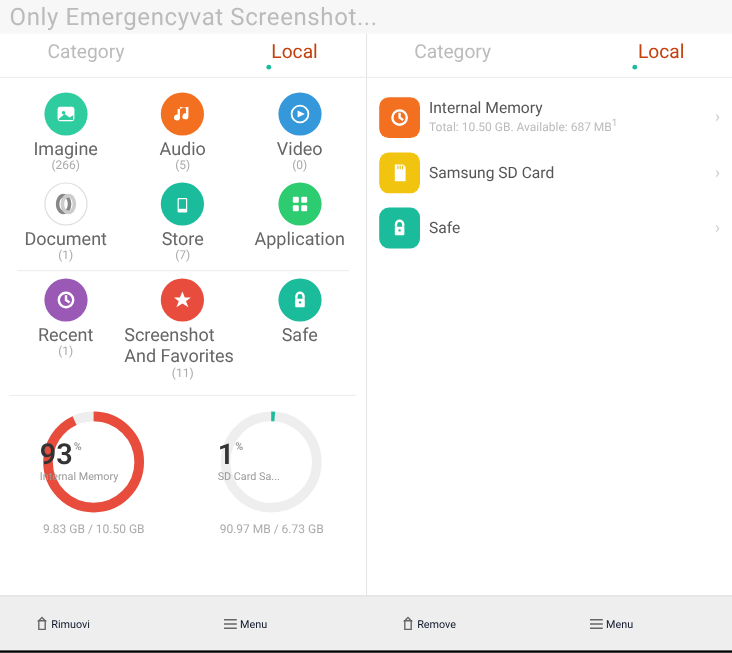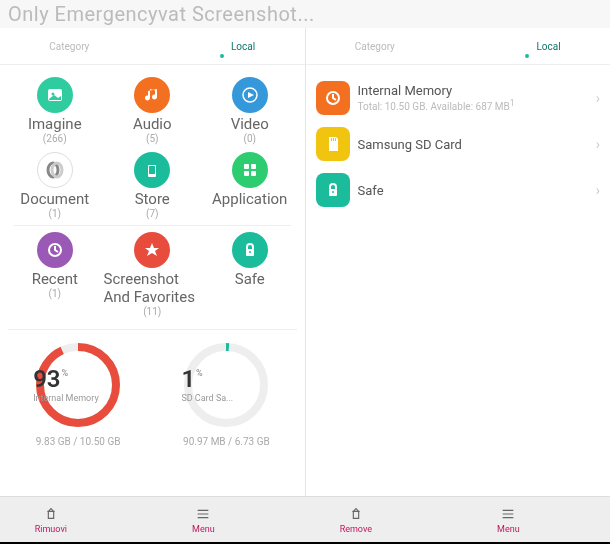--- a/index.html
+++ b/index.html
@@ -2,22 +2,22 @@
 <html><head>
 <meta charset="utf-8">
 <style>
   * { margin:0; padding:0; box-sizing:border-box; font-family: -apple-system, "Segoe UI", Roboto, sans-serif; }
   body { width:610px; height:544px; background:#f7f7f7; color:#555; position:relative; overflow:hidden; }
   .statusbar { font-size:20px; color:#bbb; padding:2px 8px; letter-spacing:.5px; }
   .split { display:flex; height:468px; }
   .pane { flex:1; background:#fff; position:relative; display:flex; flex-direction:column; }
   .pane.left { border-right:1px solid #e5e5e5; }
   .tabs { display:flex; justify-content:space-around; height:30px; align-items:flex-end; padding-bottom:6px; }
-  .tab { font-size:10px; color:#bbb; position:relative; }
-  .tab.active { color:#0f766e;padding-left:43px; }
+  .tab { font-size:16px; color:#bbb; position:relative; }
+  .tab.active { color:#c2410c;padding-left:43px; }
   .tab .dot { width:4px; height:4px; background:#1abc9c; border-radius:50%; position:absolute; left:50%; bottom:-6px; transform:translateX(-50%); }
   .sep { height:1px; background:#eee; margin:6px 0 4px; }
   .grid { display:grid; grid-template-columns:repeat(3,1fr); padding:4px 6px 6px; }
   .cat { display:flex; flex-direction:column; align-items:center; padding:4px 0; }
   .ico { width:36px; height:36px; border-radius:50%; display:flex; align-items:center; justify-content:center; margin-bottom:2px; }
   .ico svg { width:18px; height:18px; fill:#fff; }
   .cat-label { font-size:15px; color:#666; }
   .cat-count { font-size:10px; color:#aaa; }
   .hr { height:1px; background:#eee; margin:2px 8px; }
   .gauges { display:flex; padding:8px 4px 4px; }
@@ -31,21 +31,21 @@
   .gtxt { font-size:10px; color:#aaa; margin-top:6px; }
   .list { padding:6px 4px; }
   .row { display:flex; align-items:center; padding:6px 6px; }
   .rico { width:34px; height:34px; border-radius:8px; display:flex; align-items:center; justify-content:center; margin-right:8px; flex:0 0 34px; }
   .rico svg { width:18px; height:18px; fill:#fff; }
   .rtext { flex:1; }
   .rtitle { font-size:13px; color:#555; }
   .rsub { font-size:10px; color:#bbb; }
   .chev { color:#ccc; font-size:14px; }
   .bottombar { height:46px; background:#eee; display:flex; border-top:1px solid #ddd; }
-  .bbtn { flex:1; display:flex; flex-direction:column; align-items:center; justify-content:center; color:#be185d; }
+  .bbtn { flex:1; display:flex; flex-direction:row; align-items:center; justify-content:center; color:#0f172a; }
   .bbtn svg { width:16px; height:16px; fill:none; stroke:#666; stroke-width:1.3; }
   .bbtn .lbl { font-size:9px; margin-top:2px; }
   .bbtn.big { flex:2; }
   .navbar { height:28px; background:#000; display:flex; align-items:center; justify-content:space-around; }
   .nav svg { width:16px; height:16px; }
 </style>
 </head>
 <body>
 
 <svg width="0" height="0" style="position:absolute">

